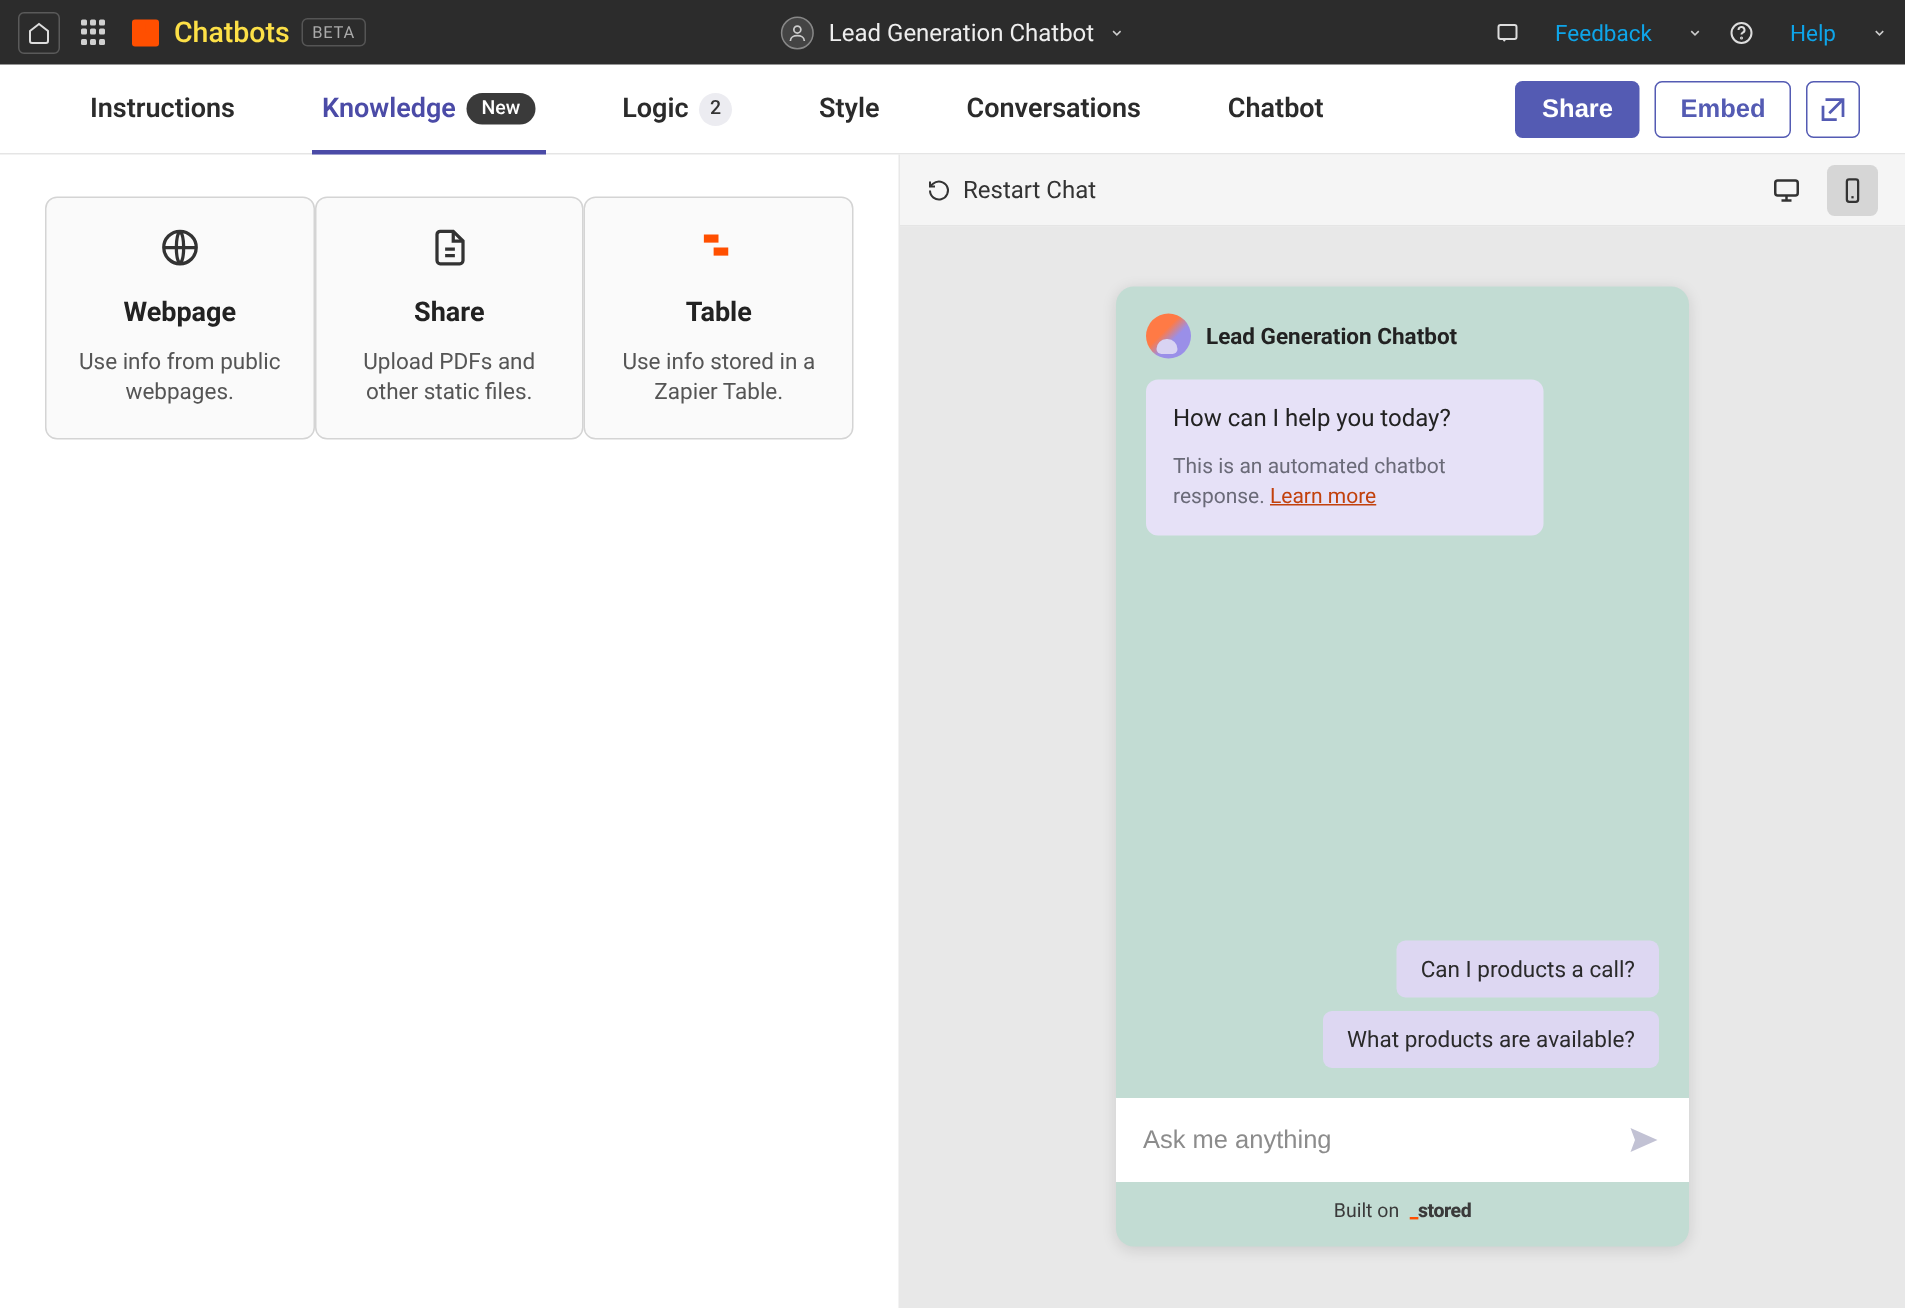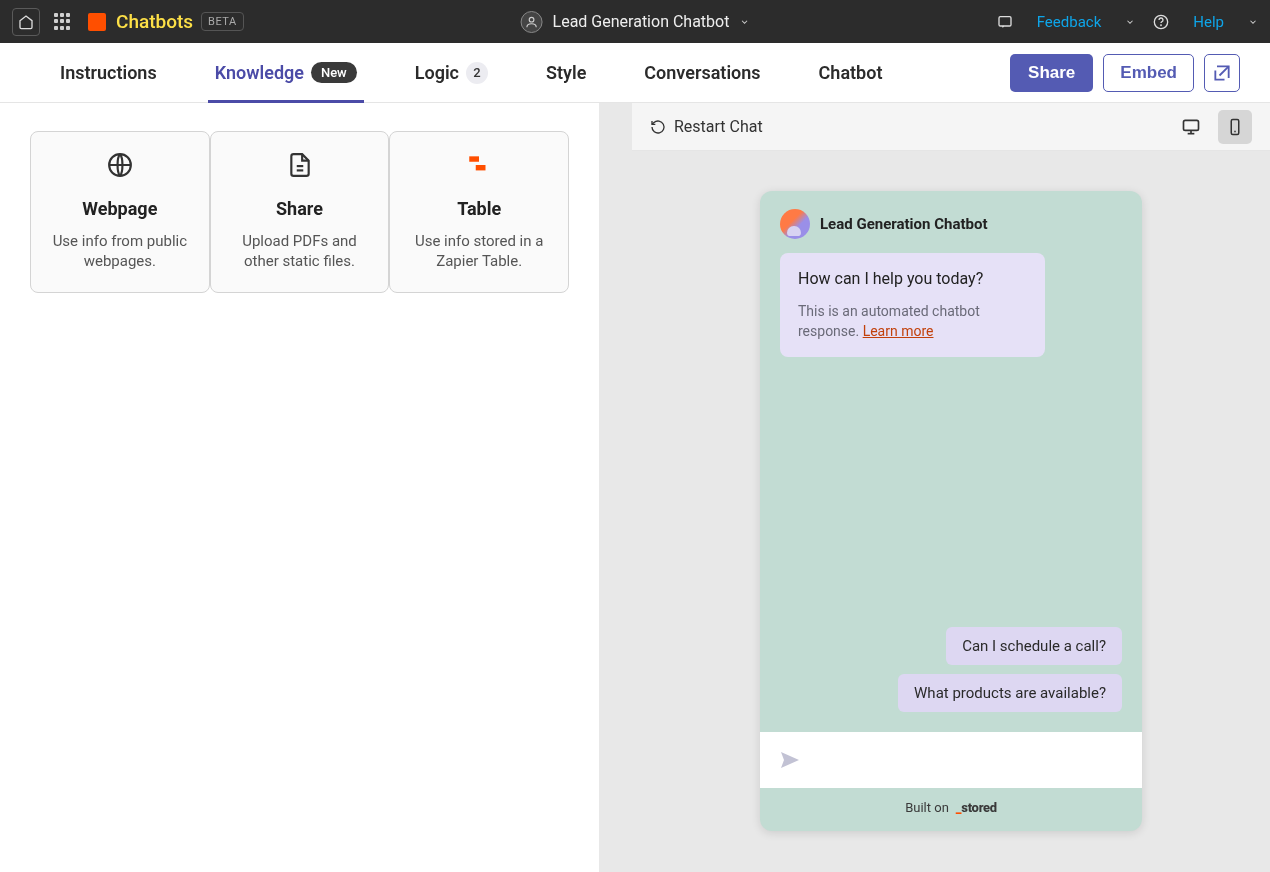--- a/index.html
+++ b/index.html
@@ -242,21 +242,20 @@
   color: #555;
   line-height: 1.35;
 }
 
 
 .right-pane {
   flex: 1;
   background: #e8e8e8;
   display: flex;
   flex-direction: column;
-  padding-left: 32px;
 }
 .preview-toolbar {
   height: 48px;
   background: #f5f5f5;
   display: flex;
   align-items: center;
   padding: 0 18px;
   border-bottom: 1px solid #e5e5e5;
 }
 .restart {
@@ -565,25 +564,26 @@
           <div class="chat-name">Lead Generation Chatbot</div>
         </div>
         <div class="chat-body">
           <div class="bot-bubble">
             <div class="q">How can I help you today?</div>
             <div class="note">
               <span>This is an automated chatbot response. </span><a href="#">Learn more</a>
             </div>
           </div>
           <div class="suggestions">
-            <div class="suggestion">Can I schedule a call?</div>
+            <div class="suggestion">Can I products a call?</div>
             <div class="suggestion">What products are available?</div>
           </div>
         </div>
         <div class="chat-input-row">
+          <input class="chat-input" placeholder="Ask me anything" style="">
           <svg class="send-btn" viewBox="0 0 24 24" fill="currentColor">
               <path d="M3 20l18-8L3 4l3 8-3 8z"></path>
             </svg>
         </div>
         <div class="chat-footer">
           <span>Built on</span>
           <span class="zapier-word">stored</span>
         </div>
       </div>
     </div>

